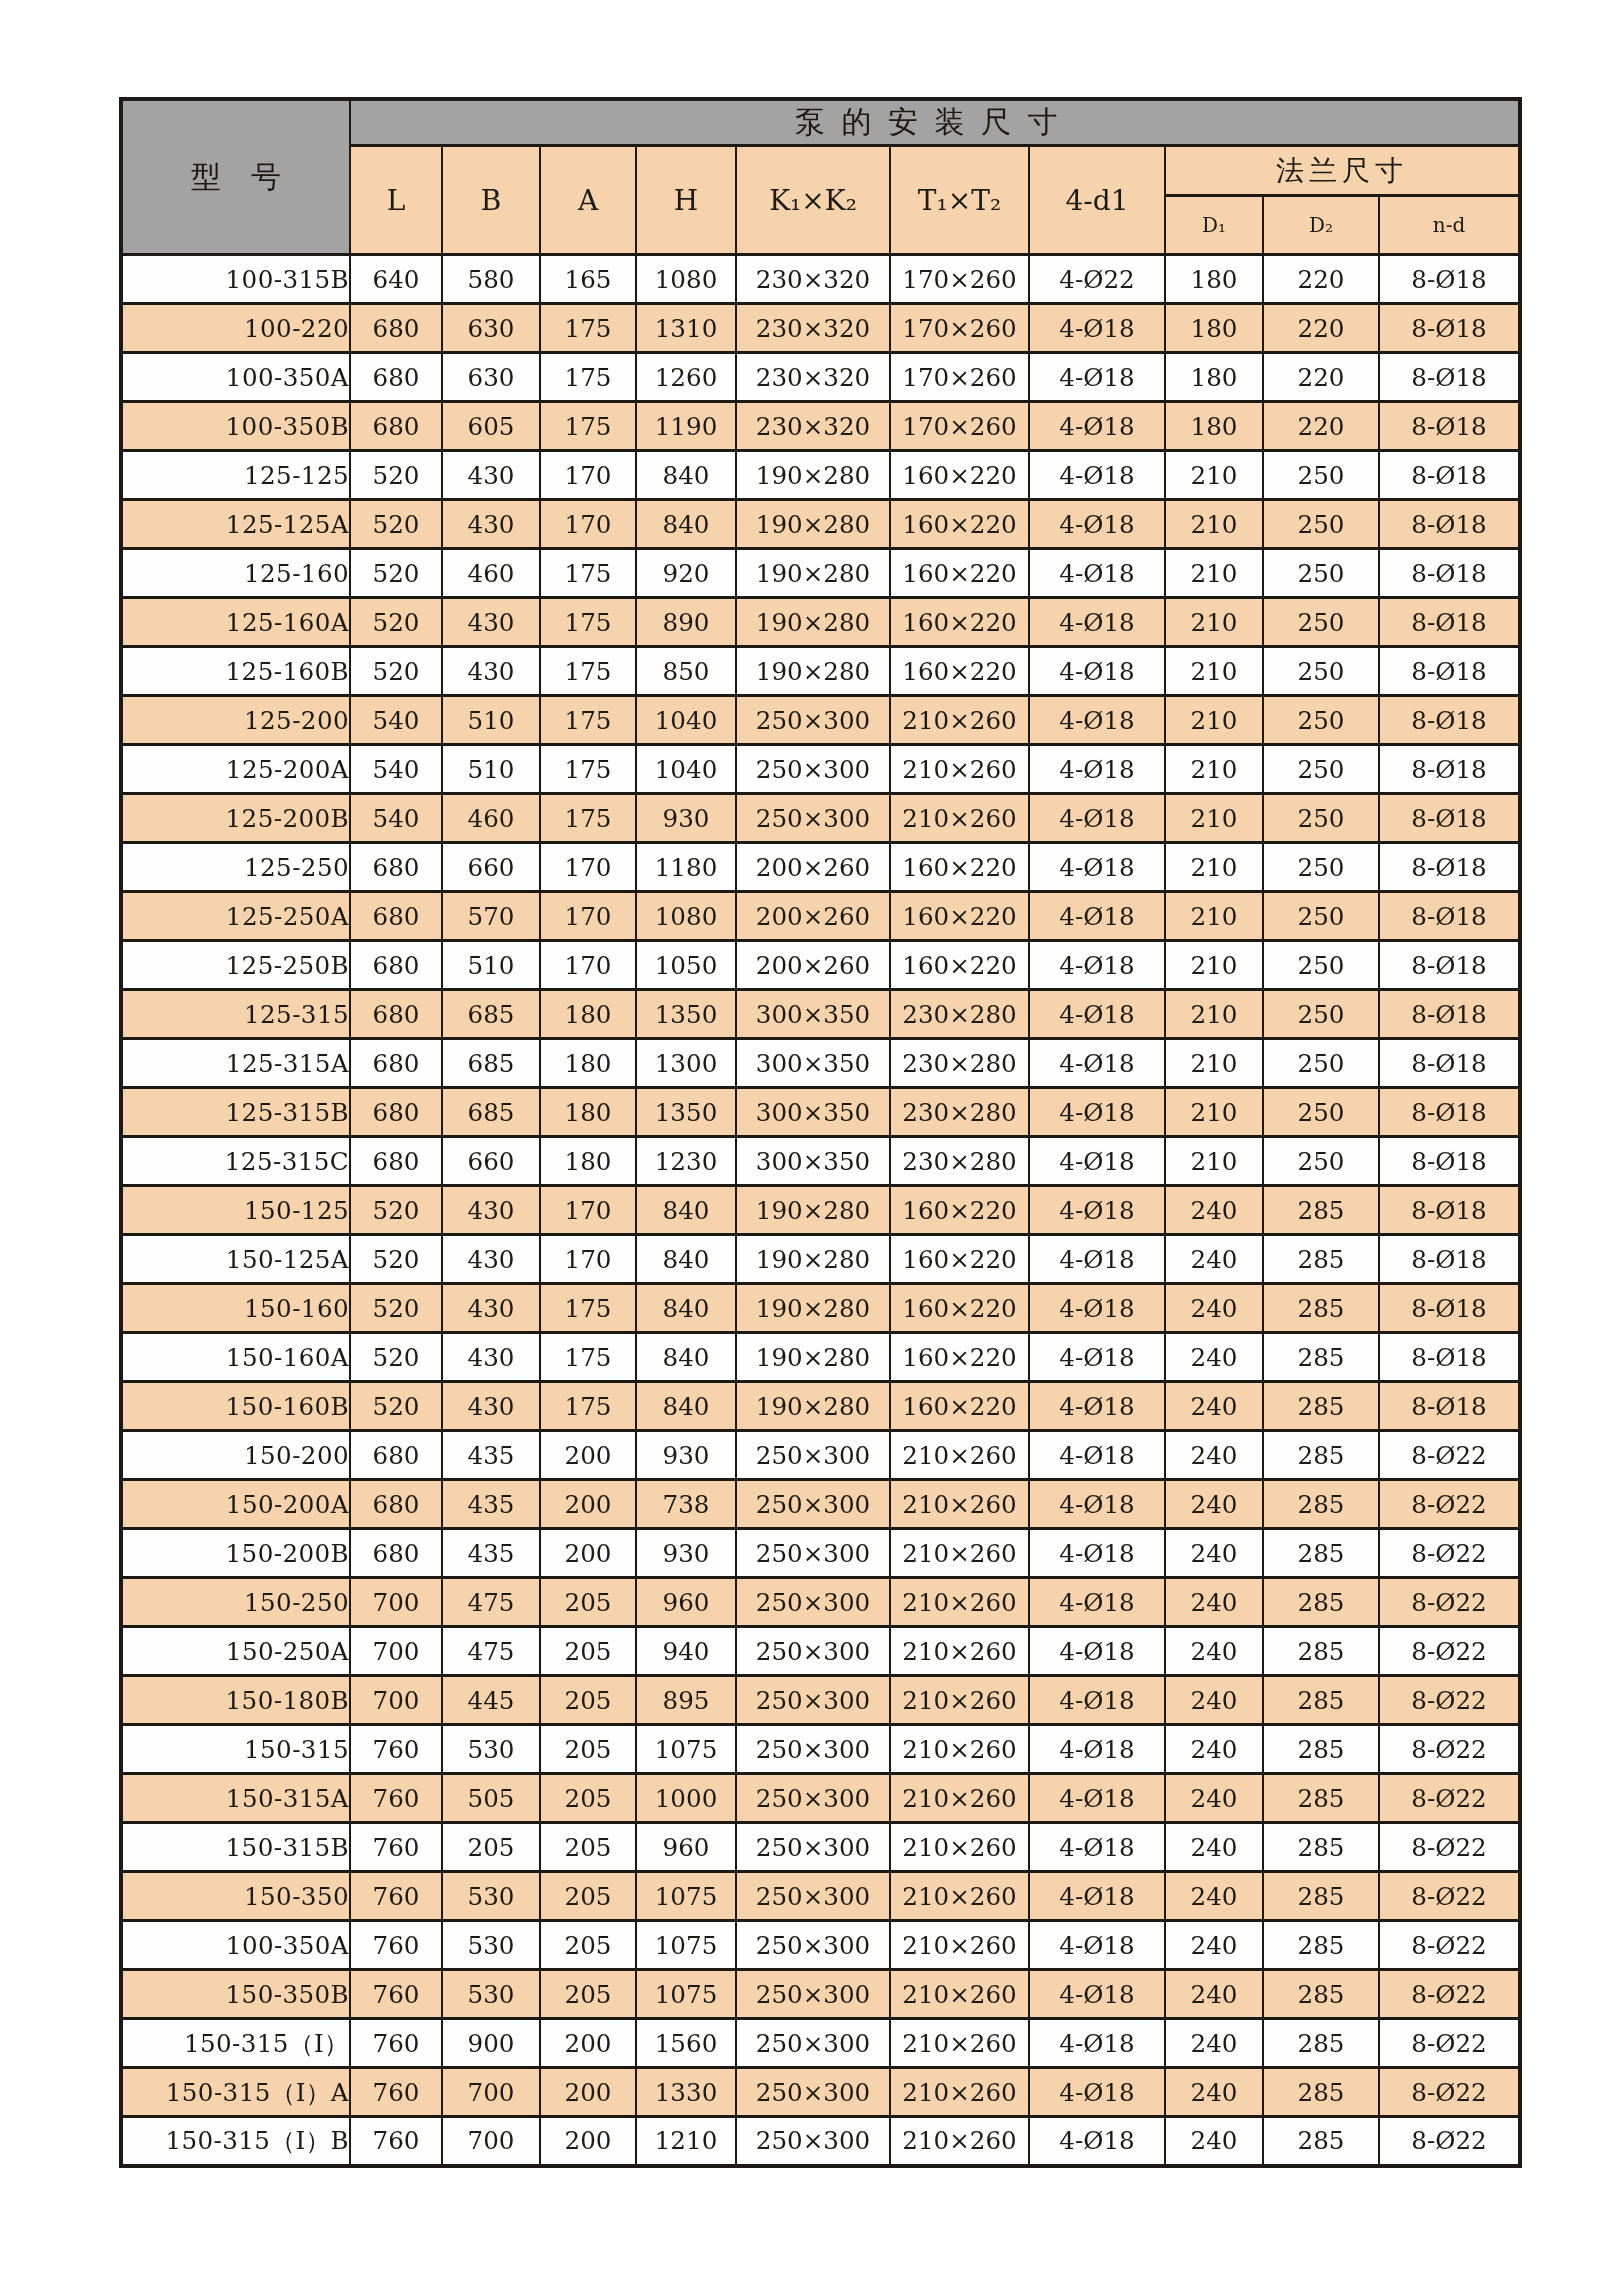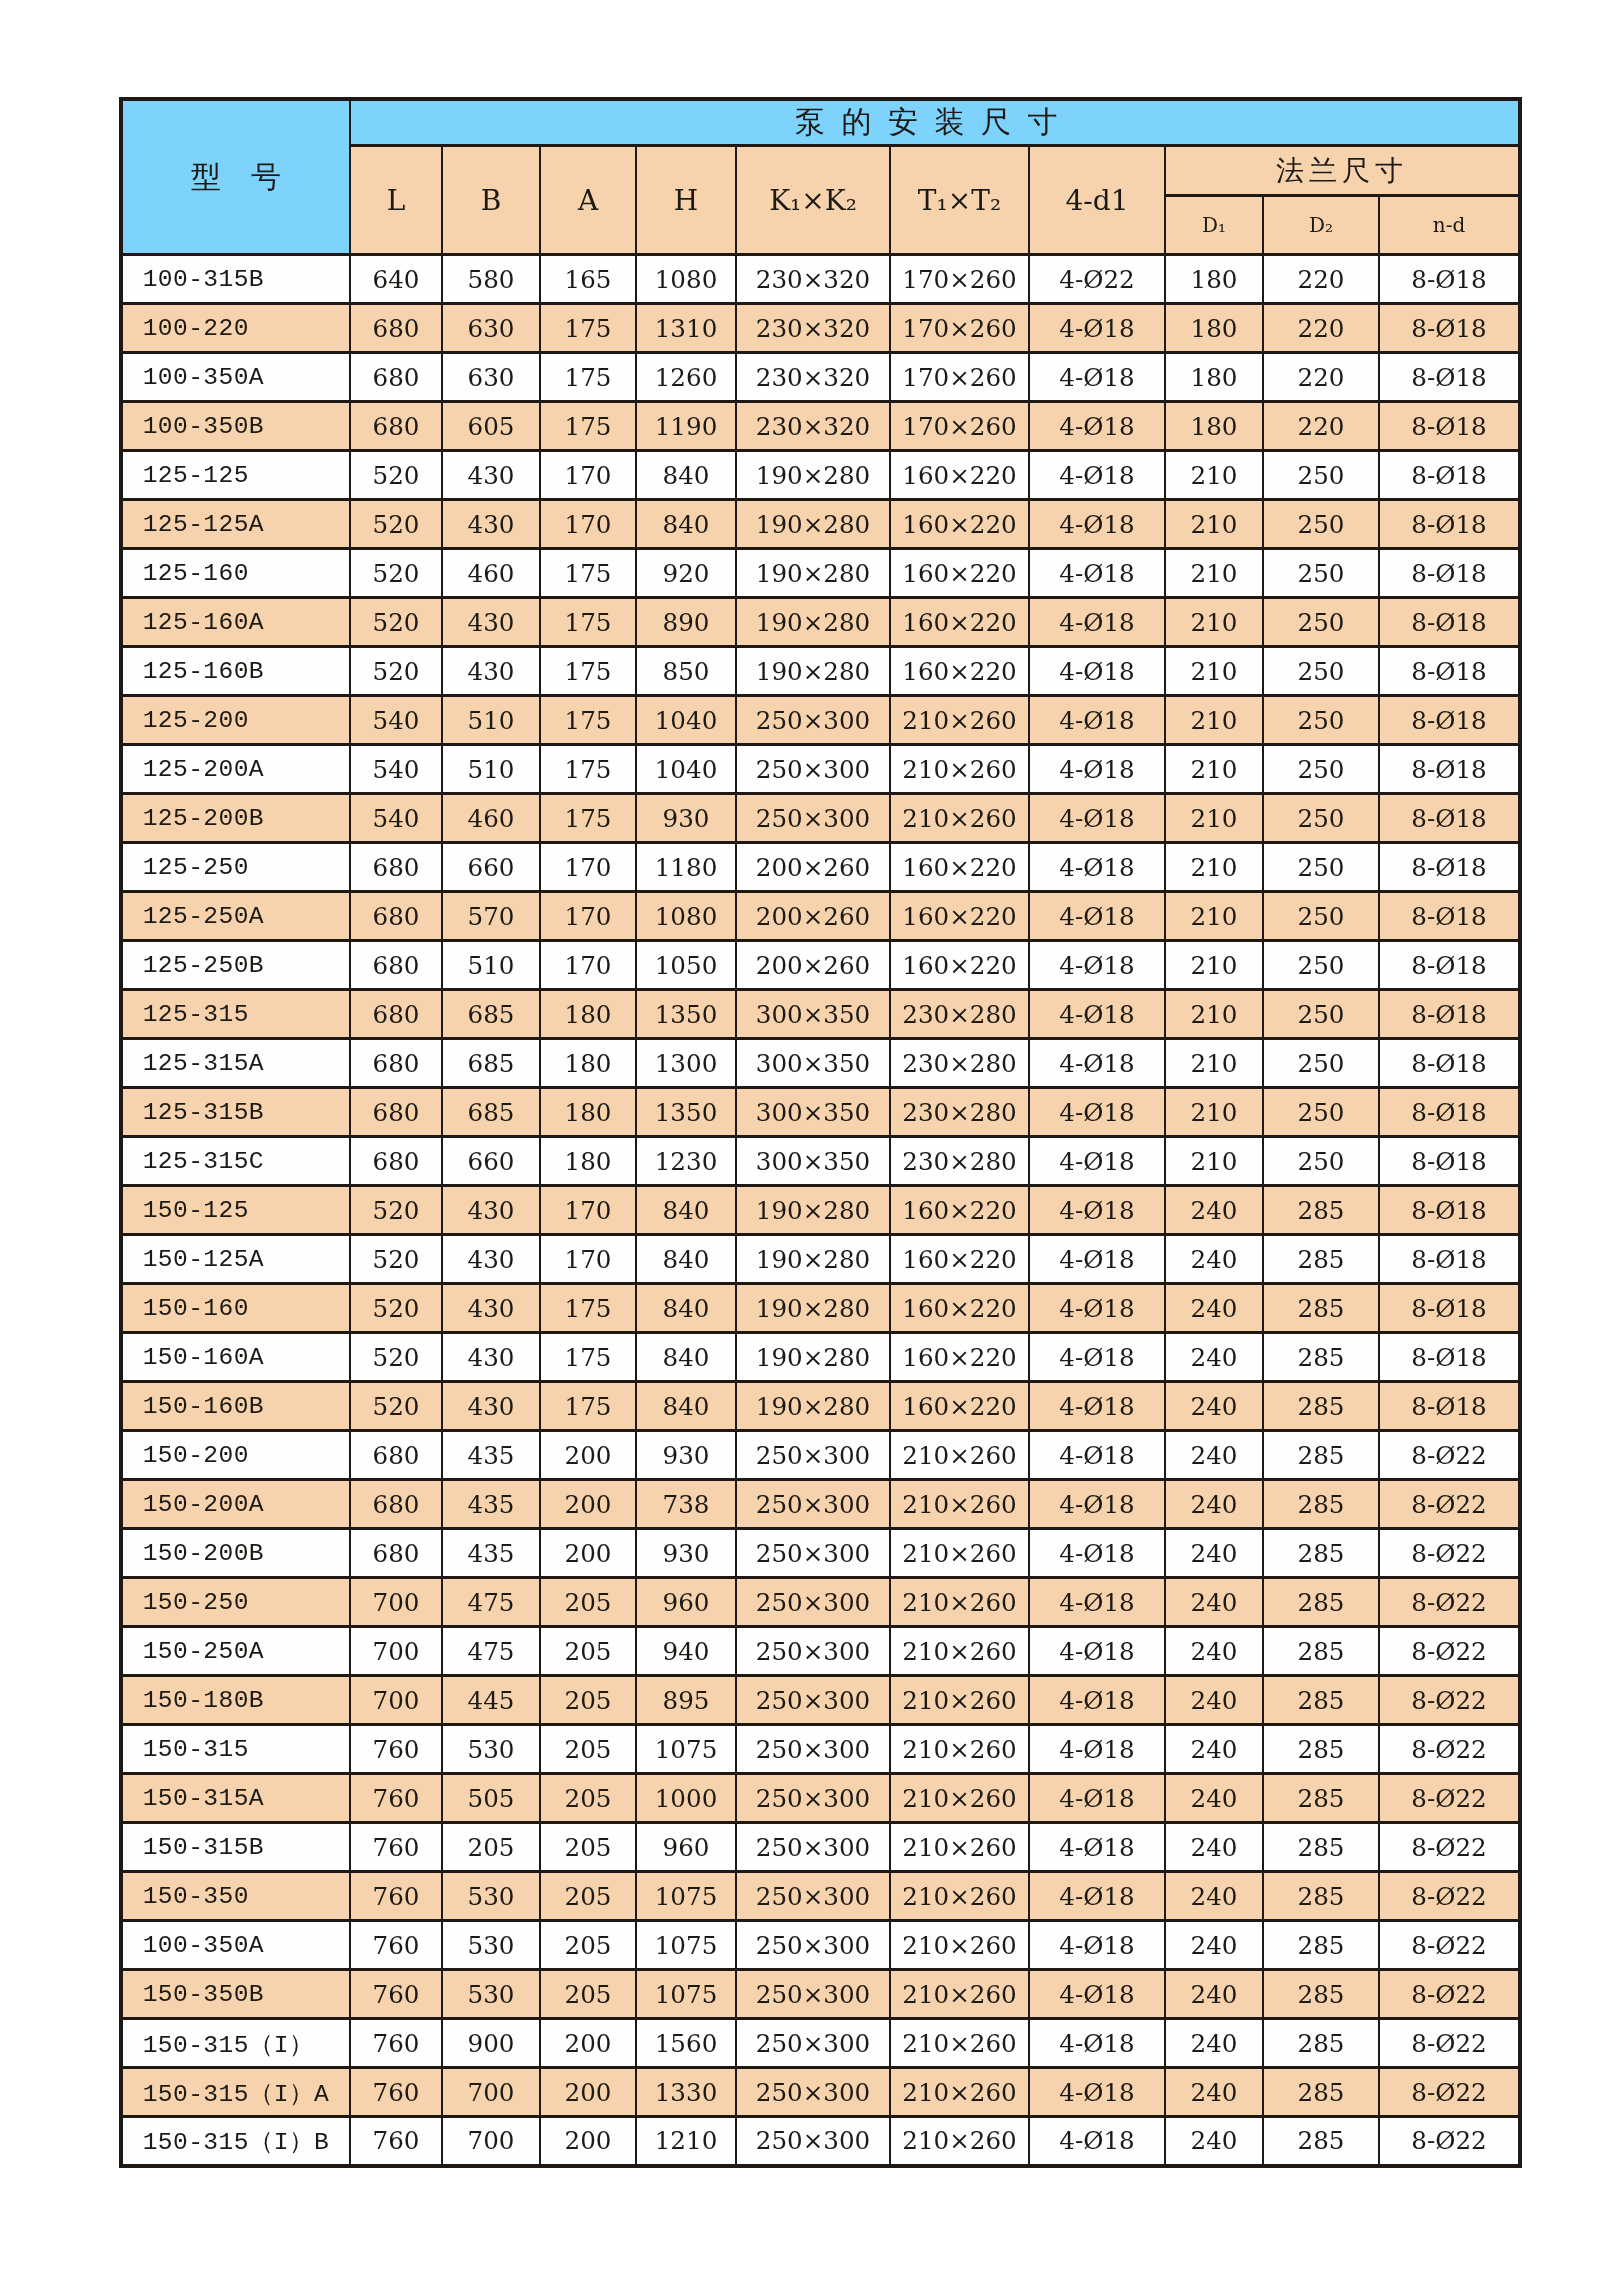--- a/index.html
+++ b/index.html
@@ -25,32 +25,32 @@
     text-align:center;
     vertical-align:middle;
     font-weight:normal;
     padding:0;
     overflow:hidden;
     white-space:nowrap;
   }
   table.pump { border:4.5px solid #1e1915; }
 
   
-  tr.h1 th { height:43px; background:#7dd3fc; font-size:30px; }
+  tr.h1 th { height:43px; background:#a3a3a3; font-size:30px; }
   th.title-h { letter-spacing:0.55em; }
   tr.h2 th { height:47px; background:#f6d3ac; font-size:28px; }
   tr.h3 th { height:56px; background:#f6d3ac; font-size:20px; }
   th.model-h { background:#f6d3ac; font-size:30px; }
   th.flange-h { letter-spacing:0.18em; font-size:29px; }
 
   
   tbody tr { height:49px; }
   tbody td { font-size:24.6px; background:#fefefe; }
   tbody tr.alt td { background:#f6d3ac; }
-  tbody td.model-cell { text-align:left; padding-left:19.7px; letter-spacing:0.4px;font-family:Liberation Mono, monospace; }
+  tbody td.model-cell { text-align:right; padding-left:19.7px; letter-spacing:0.4px; }
 </style>
 </head>
 <body>
 
 <div class="page">
   <table class="pump">
     <colgroup>
       <col style="width:229px">
       <col style="width:92px">
       <col style="width:98px">

